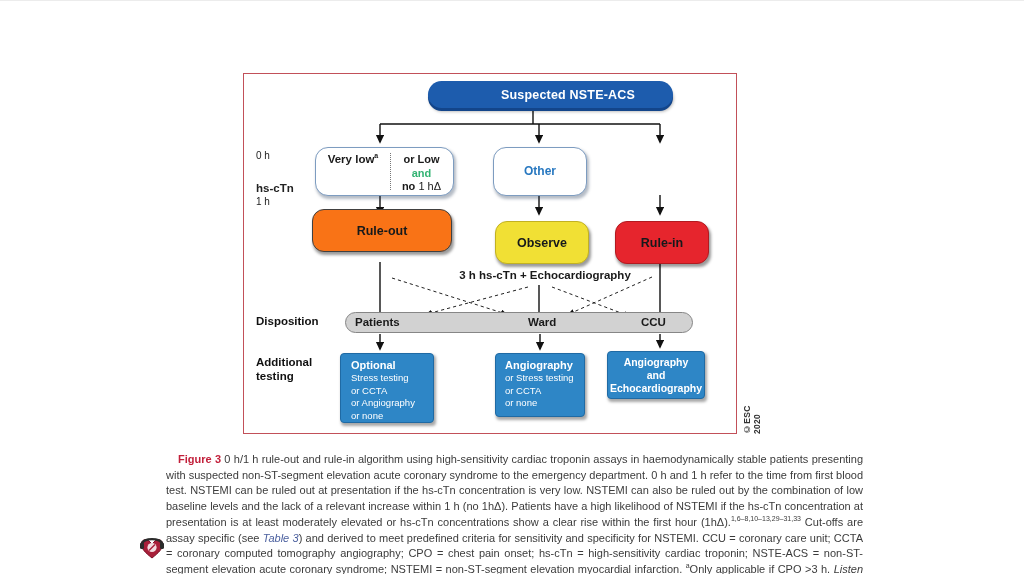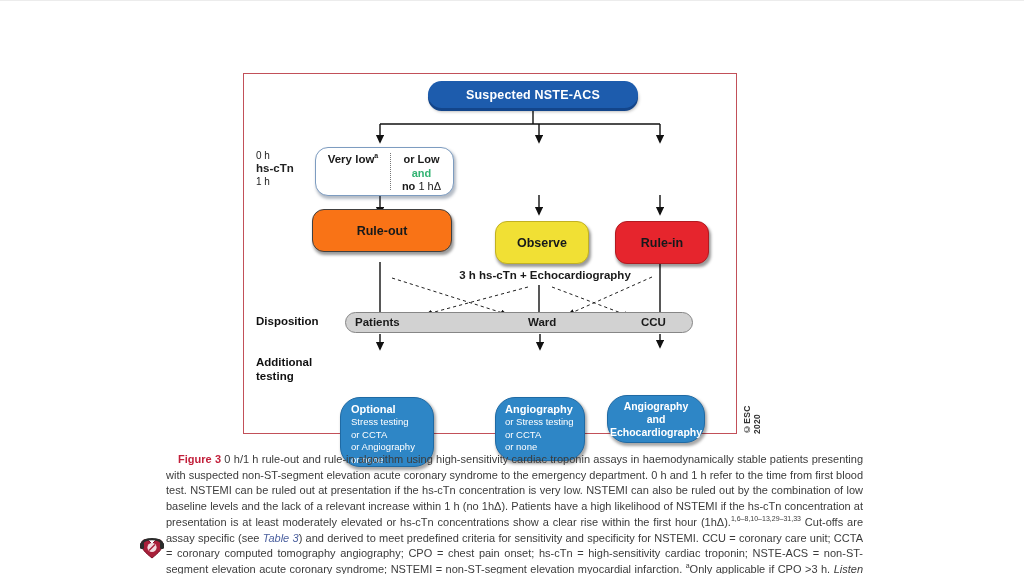--- a/index.html
+++ b/index.html
@@ -13,21 +13,21 @@
   
   .fig-border{
     left:243px;top:72px;width:492px;height:359px;
     border:1.5px solid #c25059;background:#ffffff;
   }
 
   .title-pill{
     left:428px;top:80px;width:210px;height:27px;border-radius:14px;
     background:#1d5cad;box-shadow:0 3px 0 #13458a, 1px 4px 3px rgba(0,0,0,.25);
     display:flex;align-items:center;justify-content:center;
-    color:#ffffff;font-weight:bold;font-size:12.5px;letter-spacing:.2px;
+    color:#ffffff;font-weight:bold;font-size:12.5px;letter-spacing:.2px;padding-left:35px;
   }
 
   .white-box{
     background:#ffffff;border:1.5px solid #7d9cc0;border-radius:13px;
     box-shadow:1.5px 2.5px 3px rgba(40,60,90,.35);
     font-size:11px;line-height:13.5px;
   }
   .wb-left{left:315px;top:146px;width:137px;height:47px;display:flex;}
   .wb-left .half-l{width:54%;text-align:center;padding-top:5px;font-weight:bold;font-size:11.5px;}
   .wb-left .half-r{width:46%;text-align:center;padding-top:5px;}
@@ -49,22 +49,22 @@
   .gray-bar{
     left:345px;top:311px;width:348px;height:21px;border-radius:11px;
     background:#d2d2d2;border:1px solid #868686;box-sizing:border-box;
     font-weight:bold;font-size:11.5px;color:#1a1a1a;
   }
   .gray-bar span{position:absolute;top:3px;}
 
   .side-label{font-weight:bold;font-size:11.5px;color:#111;}
 
   .test-box{
-    background:#2e86c6;border:1px solid #1f6aa4;border-radius:20px;color:#ffffff;
-    box-shadow:1.5px 2.5px 3px rgba(0,0,0,.35);box-sizing:border-box;margin-top:44px;
+    background:#2e86c6;border:1px solid #1f6aa4;border-radius:4px;color:#ffffff;
+    box-shadow:1.5px 2.5px 3px rgba(0,0,0,.35);box-sizing:border-box;
   }
   .tb-1{left:340px;top:352px;width:94px;height:70px;padding:5px 0 0 10px;}
   .tb-2{left:495px;top:352px;width:90px;height:64px;padding:5px 0 0 9px;}
   .tb-3{left:607px;top:350px;width:98px;height:48px;text-align:center;padding-top:4px;}
   .tb-title{font-weight:bold;font-size:11px;line-height:13px;}
   .tb-line{font-size:9.5px;line-height:12.5px;}
   .tb-3 .tb-bold{font-weight:bold;font-size:10.5px;line-height:13px;}
 
   .copyright{
     left:742px;top:383px;height:50px;
@@ -126,36 +126,39 @@
     <path d="M540 333 V348" stroke="#111" stroke-width="1.4" fill="none" marker-end="url(#ah)"></path>
     <path d="M660 333 V346" stroke="#111" stroke-width="1.4" fill="none" marker-end="url(#ah)"></path>
   </svg>
 
   <div class="abs title-pill">
     <span>Suspected NSTE-ACS</span>
   </div>
 
   <div class="abs" style="left:256px;top:148px;width:56px;font-size:10px;line-height:13px;color:#222;">
     <div>0 h</div>
-    <div style="font-weight:bold;font-size:11.5px;">hs-cTn</div>
+    <div style="font-weight:bold;font-size:11.5px;margin-top:20px;">hs-cTn</div>
     <div>1 h</div>
   </div>
 
   <div class="abs white-box wb-left">
     <div class="divider-dotted"></div>
     <div class="half-l">
       <span>Very low</span><span class="sup">a</span>
     </div>
     <div class="half-r">
       <div style="font-weight:bold;">or Low</div>
       <div class="green-txt">and</div>
       <div><b>no</b><span> 1 hΔ</span></div>
     </div>
   </div>
 
+  <div class="abs white-box wb-mid">
+    <span class="blue-txt">Other</span>
+  </div>
 
 
   <div class="abs outcome oc-green">
     <span>Rule-out</span>
   </div>
   <div class="abs outcome oc-yellow">
     <span>Observe</span>
   </div>
   <div class="abs outcome oc-red">
     <span>Rule-in</span>

